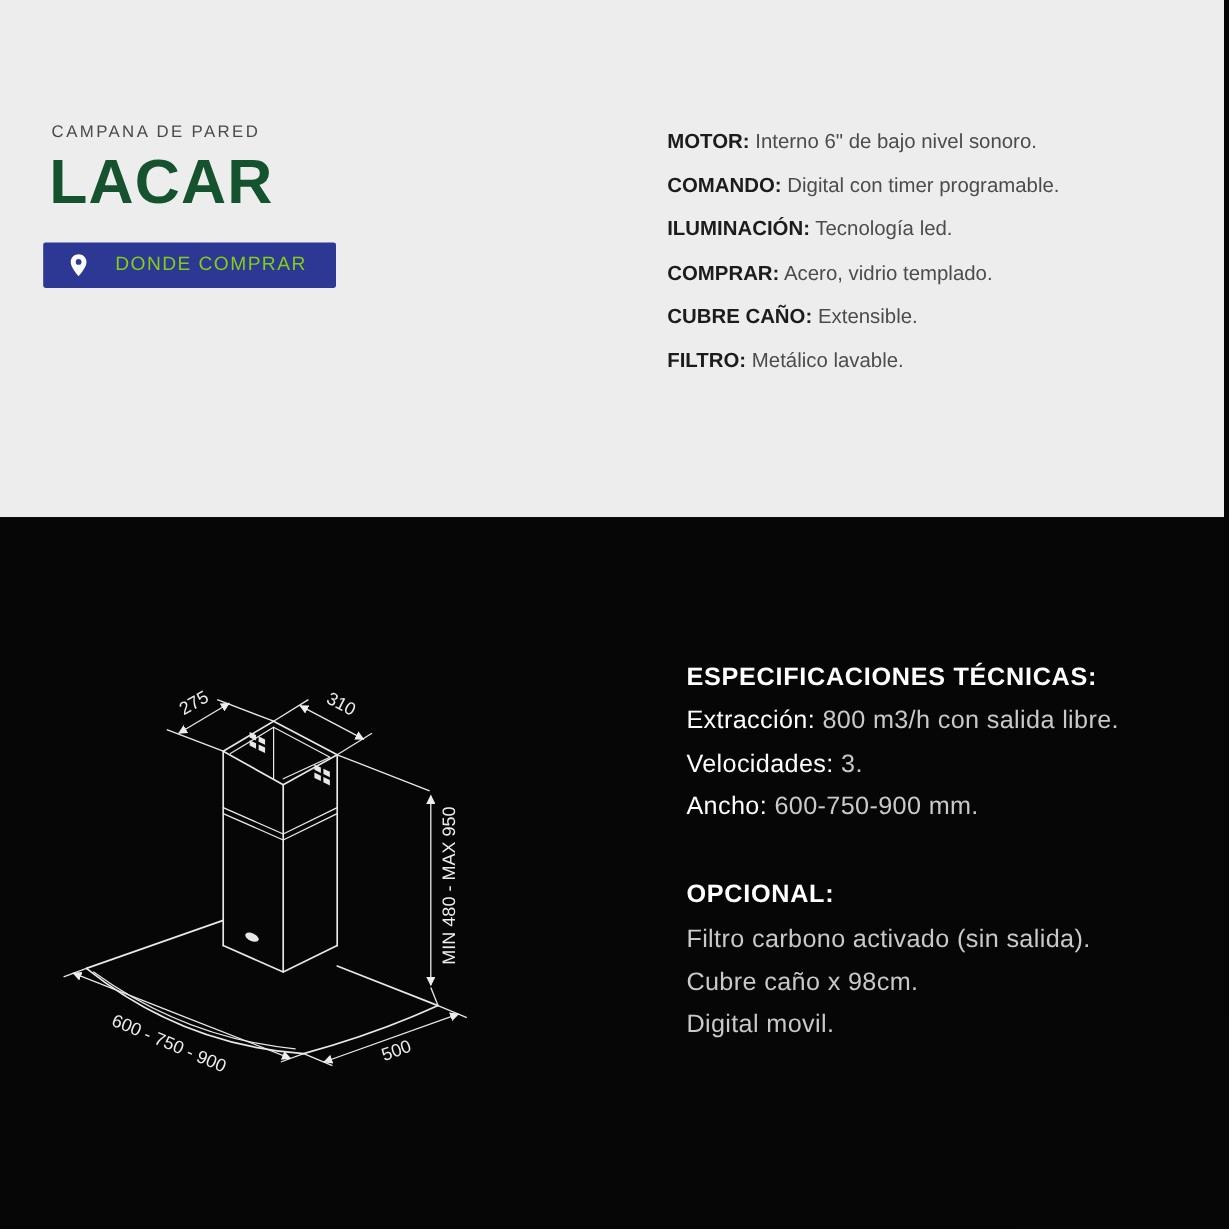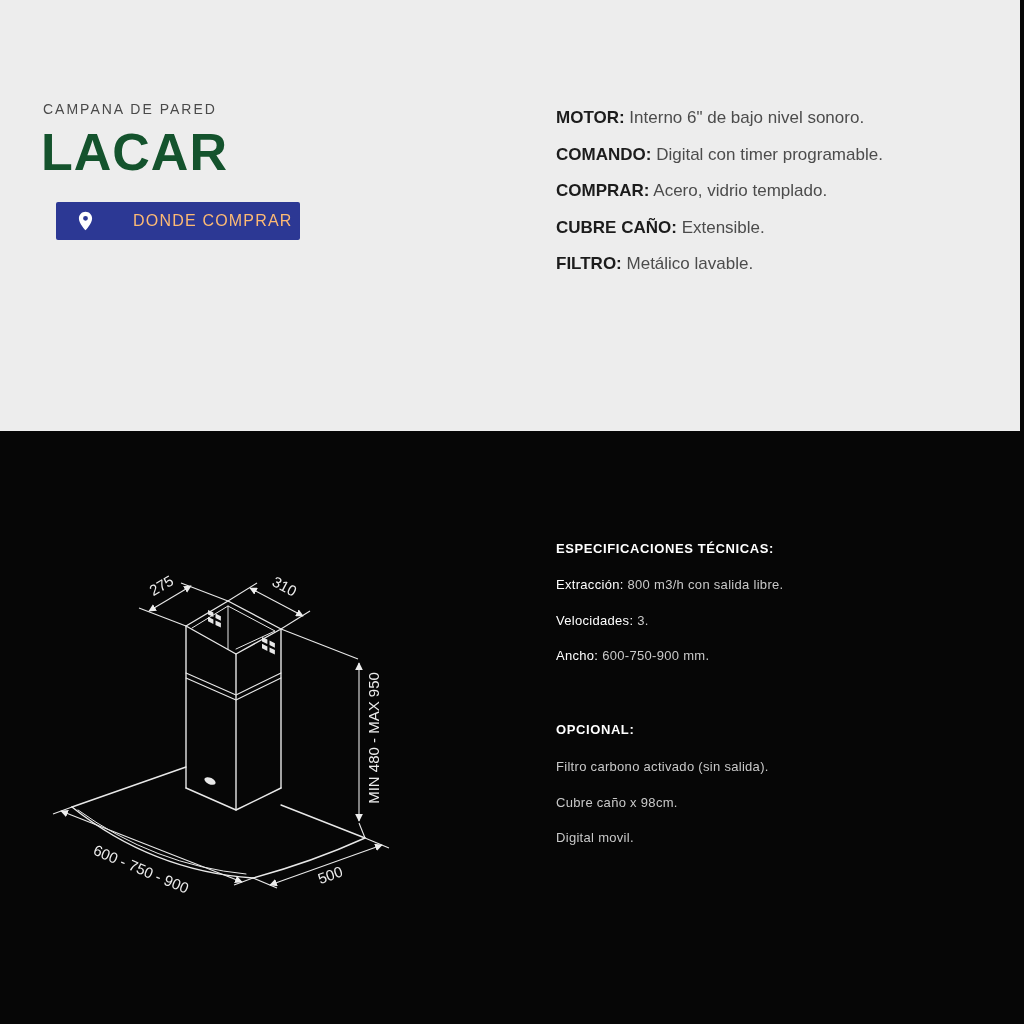--- a/index.html
+++ b/index.html
@@ -12,33 +12,33 @@
   .hero{position:absolute;left:0;top:0;width:1020px;height:431px;background:#ededed;}
   .category{
     position:absolute;left:43px;top:101px;font-size:14px;letter-spacing:2px;
     color:#4a4a4a;font-weight:500;
   }
   .title{
     position:absolute;left:41px;top:126px;font-size:52px;font-weight:800;
     color:#14532d;letter-spacing:1px;line-height:1;
   }
   .buy-btn{
-    position:absolute;left:56px;top:202px;width:244px;height:38px;
+    position:absolute;left:36px;top:202px;width:244px;height:38px;
     background:#2c3894;border:none;border-radius:2px;cursor:pointer;
-    display:flex;align-items:center;color:#fdba74;padding:0 0 0 21px;gap:17px;
+    display:flex;align-items:center;color:#84cc16;padding:0 0 0 21px;
   }
   .buy-btn .pin{width:17px;height:20px;flex:0 0 auto;}
   .buy-btn .btn-label{font-size:16px;letter-spacing:1.2px;font-weight:500;margin-left:22px;}
   .features{position:absolute;left:556px;top:109px;width:440px;}
   .features p{margin:0 0 19.5px 0;font-size:17px;line-height:17px;color:#4c4c4c;}
   .features .lbl{font-weight:700;color:#1c1c1c;}
   
   .dark{position:absolute;left:0;top:431px;width:1024px;height:593px;background:#060606;}
   .techcol{position:absolute;left:556px;top:540px;width:440px;color:#c9c9c9;}
-  .techcol p{margin:0;font-size:13px;line-height:17px;letter-spacing:0.3px;}
+  .techcol p{margin:16px;font-size:21px;line-height:17px;letter-spacing:0.3px;}
   .techcol .head{font-weight:700;color:#ffffff;letter-spacing:0.6px;margin-bottom:19px;}
   .techcol .spec{margin-bottom:18.5px;}
   .techcol .spec .lbl{font-weight:400;color:#ffffff;}
   .techcol .gap{margin-bottom:57px;}
   .techcol .opthead{font-weight:700;color:#ffffff;letter-spacing:0.6px;margin-bottom:20px;}
   .techcol .opt{margin-bottom:18.5px;}
   .diagram{position:absolute;left:40px;top:545px;width:420px;height:380px;}
   .diagram text{fill:#ededed;font-size:15px;font-family:"Liberation Sans",sans-serif;}
 </style>
 </head>
@@ -56,20 +56,21 @@
           <path fill="#ffffff" fill-rule="evenodd" d="M12 1 C6.8 1 2.7 5.1 2.7 10.3 c0 7 9.3 16.7 9.3 16.7 s9.3 -9.7 9.3 -16.7 C21.3 5.1 17.2 1 12 1 z
                M12 13.6 a3.4 3.4 0 1 1 0 -6.8 a3.4 3.4 0 0 1 0 6.8 z"></path>
         </svg>
       </span>
       <span class="btn-label">DONDE COMPRAR</span>
     </button>
 
     <div class="features">
       <p><span class="lbl">MOTOR:</span> <span>Interno 6" de bajo nivel sonoro.</span></p>
       <p><span class="lbl">COMANDO:</span> <span>Digital con timer programable.</span></p>
+      <p><span class="lbl">ILUMINACIÓN:</span> <span>Tecnología led.</span></p>
       <p><span class="lbl">COMPRAR:</span> <span>Acero, vidrio templado.</span></p>
       <p><span class="lbl">CUBRE CAÑO:</span> <span>Extensible.</span></p>
       <p><span class="lbl">FILTRO:</span> <span>Metálico lavable.</span></p>
     </div>
   </section>
 
   <section class="dark"></section>
 
   <svg class="diagram" viewBox="0 0 420 380">
     <defs>

